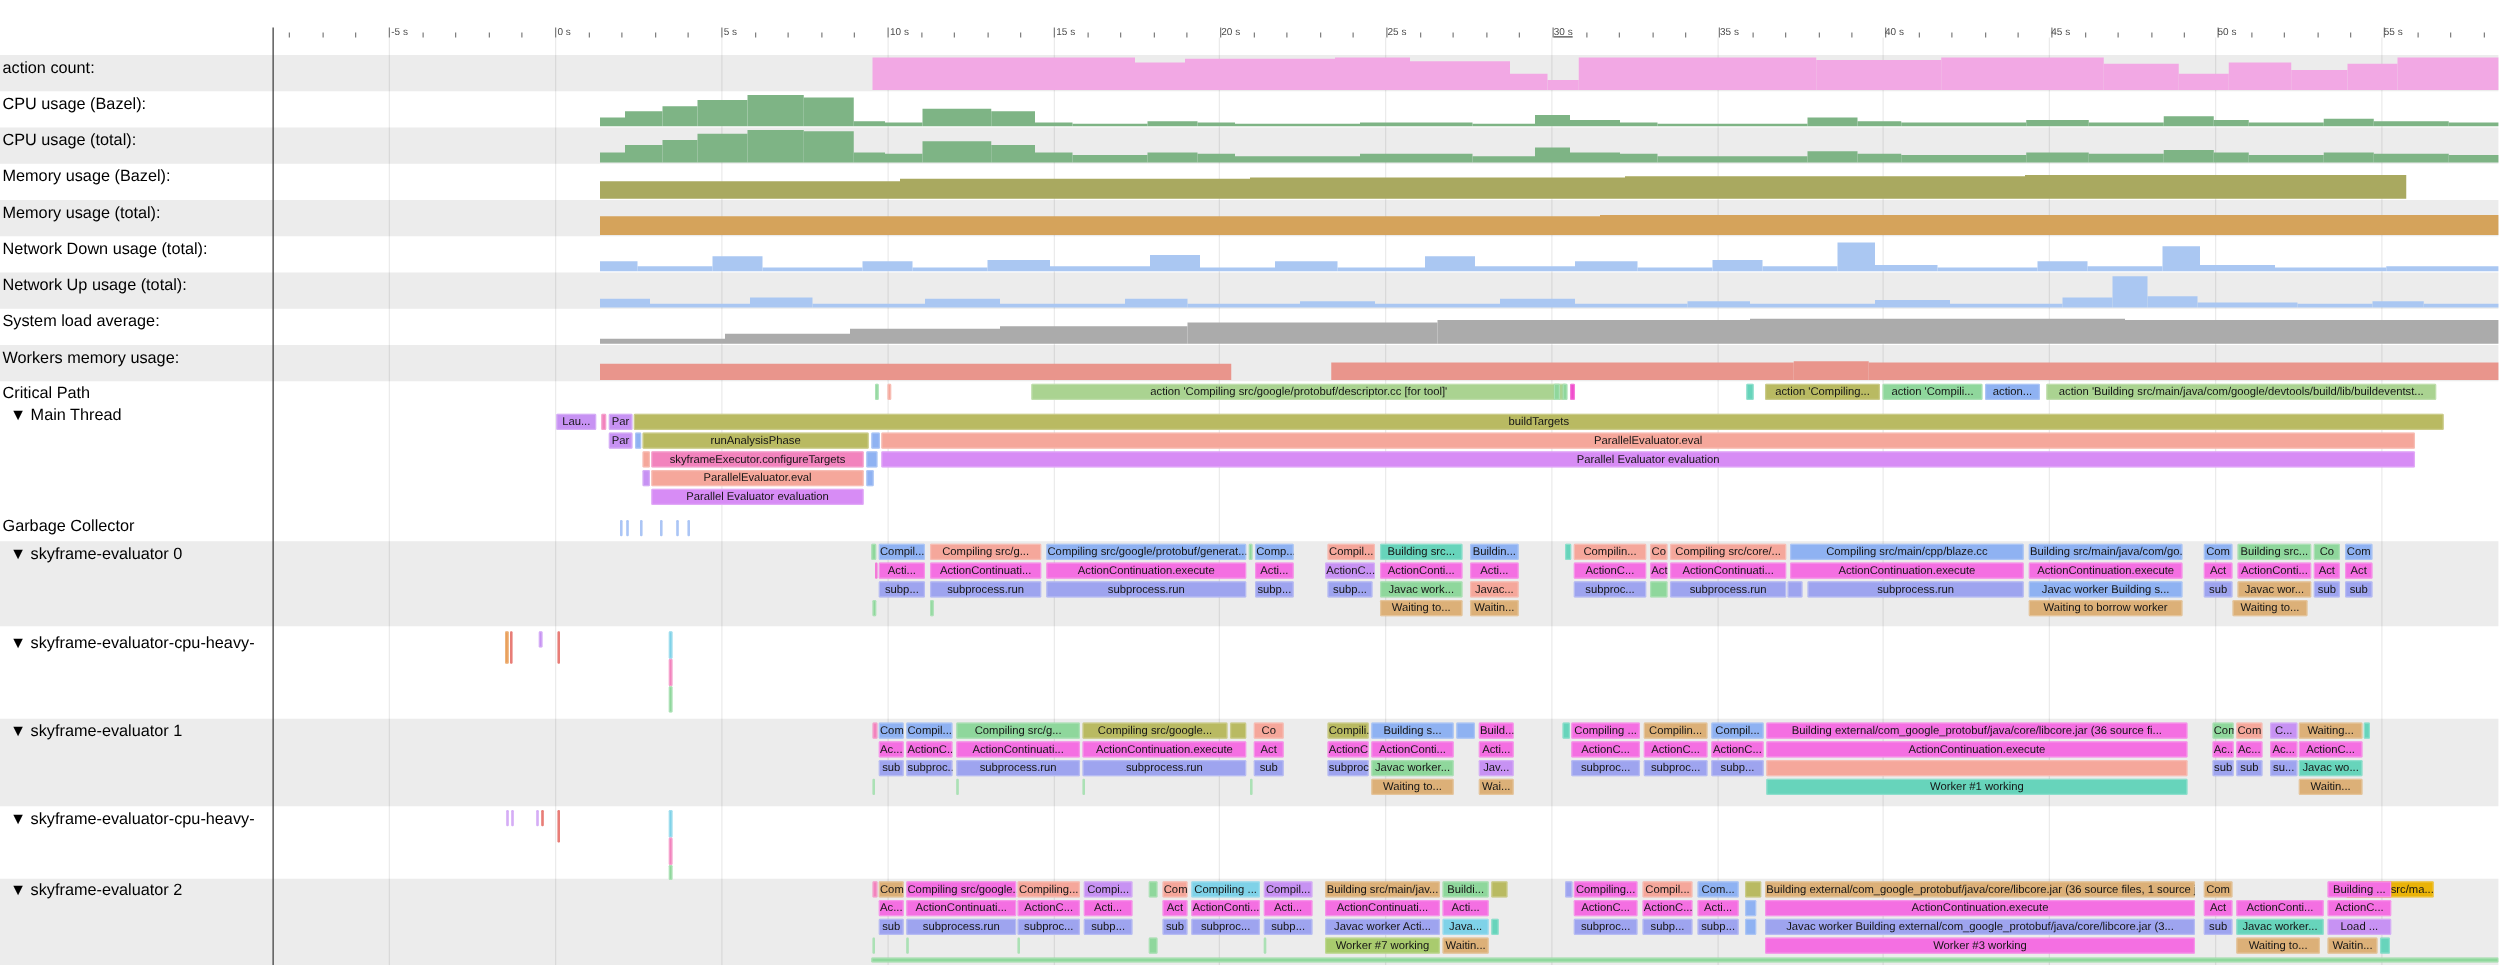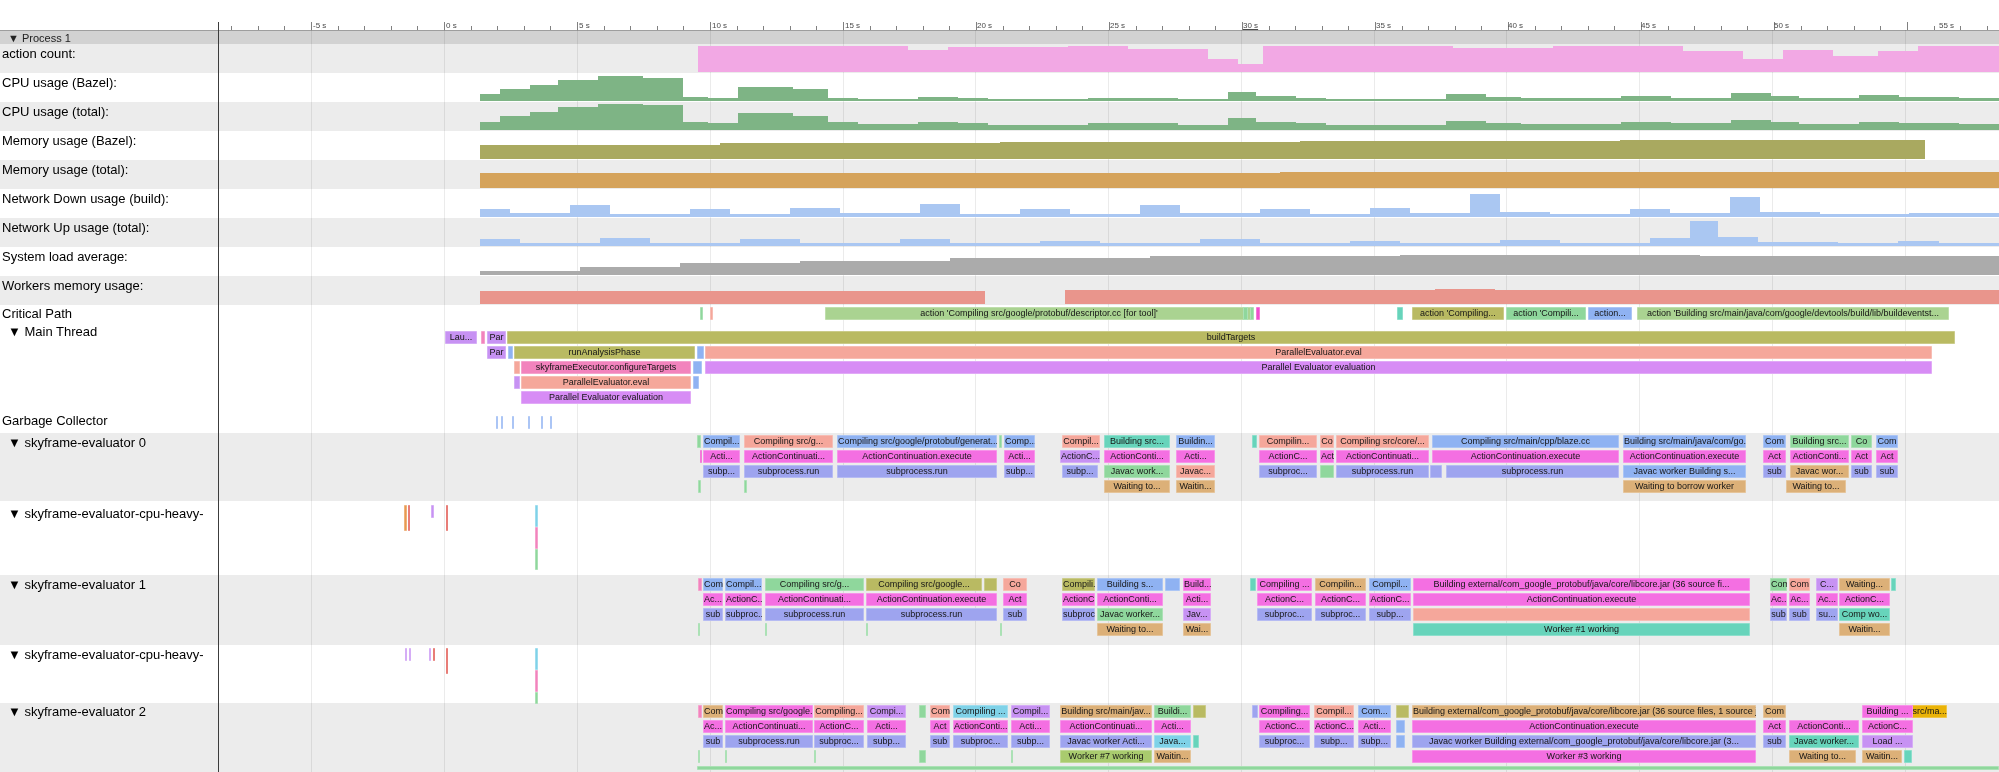--- a/index.html
+++ b/index.html
@@ -24,23 +24,20 @@
   .rowlabel{position:absolute;font-size:13px;color:#000;white-space:nowrap;}
   .cseg{position:absolute;}
   .bar{position:absolute;height:13px;font-size:9px;line-height:13px;text-align:center;
        overflow:hidden;white-space:nowrap;color:#151515;border-radius:1px;
        box-shadow:inset 0 0 0 1px rgba(255,255,255,0.25);box-sizing:border-box;padding:0 1px;}
 </style>
 </head>
 <body>
 
 <div id="app">
-  <div id="process-bar">
-    <span>▼ Process 1</span>
-  </div>
   <div id="layer-bands">
       <div class="band" style="top: 44px; height: 29px;"></div>
       <div class="band" style="top: 102px; height: 29px;"></div>
       <div class="band" style="top: 160px; height: 29px;"></div>
       <div class="band" style="top: 218px; height: 29px;"></div>
       <div class="band" style="top: 276px; height: 29px;"></div>
       <div class="band" style="top: 433px; height: 68px;"></div>
       <div class="band" style="top: 575px; height: 70px;"></div>
       <div class="band" style="top: 703px; height: 69px;"></div>
     </div>
@@ -132,21 +129,21 @@
       <div class="rlabel" style="left: 579px;">5 s</div>
       <div class="rlabel" style="left: 712px;">10 s</div>
       <div class="rlabel" style="left: 845px;">15 s</div>
       <div class="rlabel" style="left: 977px;">20 s</div>
       <div class="rlabel" style="left: 1110px;">25 s</div>
       <div class="rlabel" style="left: 1243px; text-decoration: underline;">30 s</div>
       <div class="rlabel" style="left: 1376px;">35 s</div>
       <div class="rlabel" style="left: 1508px;">40 s</div>
       <div class="rlabel" style="left: 1641px;">45 s</div>
       <div class="rlabel" style="left: 1774px;">50 s</div>
-      <div class="rlabel" style="left: 1907px; margin-left: 32px;">55 s</div>
+      <div class="rlabel" style="left: 1907px;">55 s</div>
     </div>
   <div id="layer-counters">
       <div class="cseg" style="left: 698px; width: 210px; top: 46px; height: 26px; background: rgb(242, 168, 228);"></div>
       <div class="cseg" style="left: 908px; width: 40px; top: 50px; height: 22px; background: rgb(242, 168, 228);"></div>
       <div class="cseg" style="left: 948px; width: 120px; top: 47px; height: 25px; background: rgb(242, 168, 228);"></div>
       <div class="cseg" style="left: 1068px; width: 60px; top: 46px; height: 26px; background: rgb(242, 168, 228);"></div>
       <div class="cseg" style="left: 1128px; width: 80px; top: 49px; height: 23px; background: rgb(242, 168, 228);"></div>
       <div class="cseg" style="left: 1208px; width: 30px; top: 59px; height: 13px; background: rgb(242, 168, 228);"></div>
       <div class="cseg" style="left: 1238px; width: 25px; top: 64px; height: 8px; background: rgb(242, 168, 228);"></div>
       <div class="cseg" style="left: 1263px; width: 190px; top: 46px; height: 26px; background: rgb(242, 168, 228);"></div>
@@ -440,21 +437,21 @@
       <div class="bar" style="left: 1062px; width: 33px; top: 608px; background: rgb(158, 164, 239);">subproc...</div>
       <div class="bar" style="left: 1097px; width: 66px; top: 608px; background: rgb(143, 215, 156);">Javac worker...</div>
       <div class="bar" style="left: 1183px; width: 28px; top: 608px; background: rgb(199, 146, 243);">Jav...</div>
       <div class="bar" style="left: 1257px; width: 55px; top: 608px; background: rgb(158, 164, 239);">subproc...</div>
       <div class="bar" style="left: 1315px; width: 51px; top: 608px; background: rgb(158, 164, 239);">subproc...</div>
       <div class="bar" style="left: 1369px; width: 42px; top: 608px; background: rgb(158, 164, 239);">subp...</div>
       <div class="bar" style="left: 1413px; width: 337px; top: 608px; background: rgb(245, 167, 155);"></div>
       <div class="bar" style="left: 1770px; width: 17px; top: 608px; background: rgb(158, 164, 239);">sub</div>
       <div class="bar" style="left: 1789px; width: 21px; top: 608px; background: rgb(158, 164, 239);">sub</div>
       <div class="bar" style="left: 1816px; width: 22px; top: 608px; background: rgb(158, 164, 239);">su...</div>
-      <div class="bar" style="left: 1839px; width: 51px; top: 608px; background: rgb(103, 212, 187);">Comp wo...</div>
+      <div class="bar" style="left: 1839px; width: 51px; top: 608px; background: rgb(103, 212, 187);">Javac wo...</div>
       <div class="bar" style="left: 698px; width: 2px; top: 623px; background: rgb(143, 215, 156);"></div>
       <div class="bar" style="left: 765px; width: 2px; top: 623px; background: rgb(143, 215, 156);"></div>
       <div class="bar" style="left: 866px; width: 2px; top: 623px; background: rgb(143, 215, 156);"></div>
       <div class="bar" style="left: 1000px; width: 2px; top: 623px; background: rgb(143, 215, 156);"></div>
       <div class="bar" style="left: 1097px; width: 66px; top: 623px; background: rgb(220, 176, 120);">Waiting to...</div>
       <div class="bar" style="left: 1183px; width: 28px; top: 623px; background: rgb(220, 176, 120);">Wai...</div>
       <div class="bar" style="left: 1413px; width: 337px; top: 623px; background: rgb(103, 212, 187);">Worker #1 working</div>
       <div class="bar" style="left: 1839px; width: 51px; top: 623px; background: rgb(220, 176, 120);">Waitin...</div>
       <div class="bar" style="left: 405px; width: 2px; top: 648px; background: rgb(199, 146, 243);"></div>
       <div class="bar" style="left: 409px; width: 2px; top: 648px; background: rgb(199, 146, 243);"></div>
@@ -532,21 +529,21 @@
       <div class="bar" style="left: 1862px; width: 40px; top: 750px; background: rgb(220, 176, 120);">Waitin...</div>
       <div class="bar" style="left: 1904px; width: 8px; top: 750px; background: rgb(103, 212, 187);"></div>
       <div class="bar" style="left: 697px; width: 1302px; top: 766px; background: rgb(143, 215, 156); height: 4px;"></div>
     </div>
   <div id="layer-labels">
       <div class="rowlabel" style="left: 2px; top: 46px;">action count:</div>
       <div class="rowlabel" style="left: 2px; top: 75px;">CPU usage (Bazel):</div>
       <div class="rowlabel" style="left: 2px; top: 104px;">CPU usage (total):</div>
       <div class="rowlabel" style="left: 2px; top: 133px;">Memory usage (Bazel):</div>
       <div class="rowlabel" style="left: 2px; top: 162px;">Memory usage (total):</div>
-      <div class="rowlabel" style="left: 2px; top: 191px;">Network Down usage (build):</div>
+      <div class="rowlabel" style="left: 2px; top: 191px;">Network Down usage (total):</div>
       <div class="rowlabel" style="left: 2px; top: 220px;">Network Up usage (total):</div>
       <div class="rowlabel" style="left: 2px; top: 249px;">System load average:</div>
       <div class="rowlabel" style="left: 2px; top: 278px;">Workers memory usage:</div>
       <div class="rowlabel" style="left: 2px; top: 306px;">Critical Path</div>
       <div class="rowlabel" style="left: 8px; top: 324px;">▼ Main Thread</div>
       <div class="rowlabel" style="left: 2px; top: 413px;">Garbage Collector</div>
       <div class="rowlabel" style="left: 8px; top: 435px;">▼ skyframe-evaluator 0</div>
       <div class="rowlabel" style="left: 8px; top: 506px;">▼ skyframe-evaluator-cpu-heavy-</div>
       <div class="rowlabel" style="left: 8px; top: 577px;">▼ skyframe-evaluator 1</div>
       <div class="rowlabel" style="left: 8px; top: 647px;">▼ skyframe-evaluator-cpu-heavy-</div>

